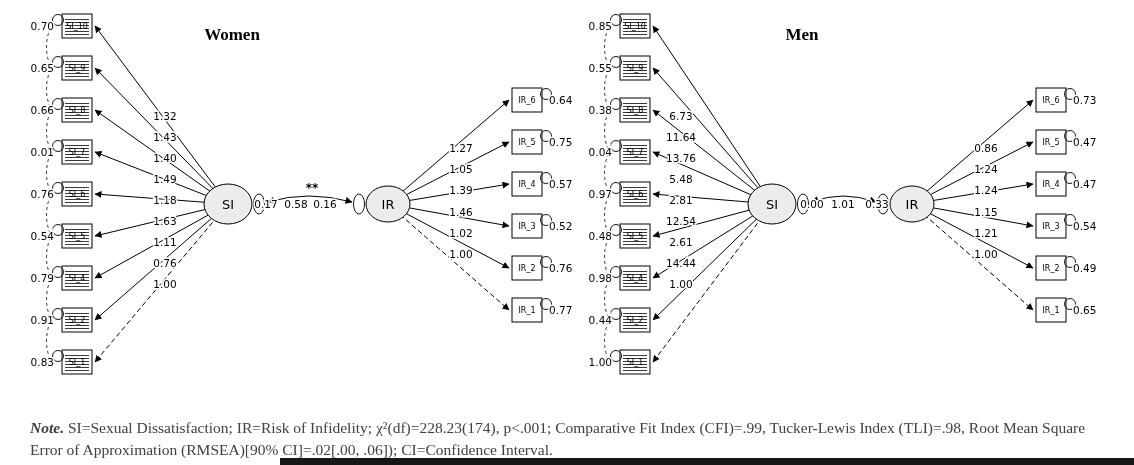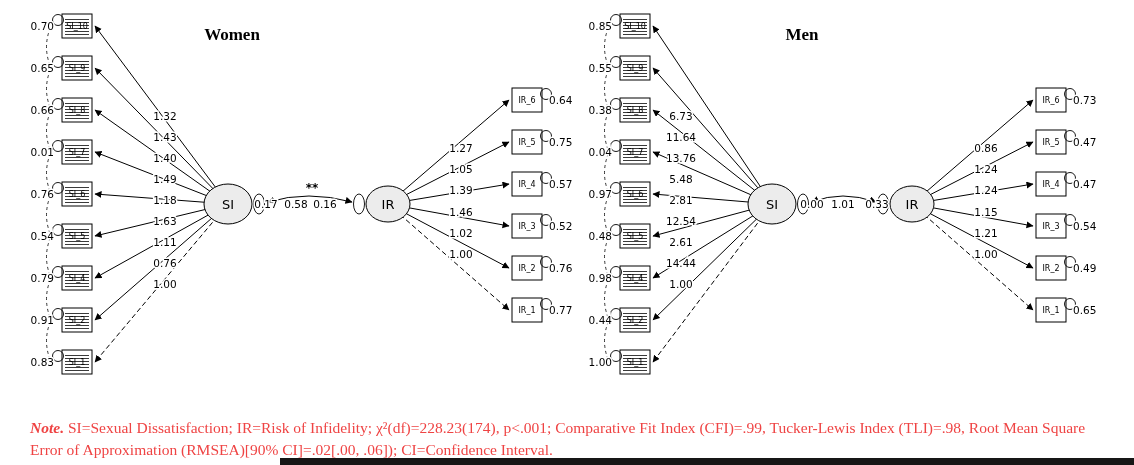--- a/index.html
+++ b/index.html
@@ -1,19 +1,19 @@
 <!DOCTYPE html>
 <html><head>
 <meta charset="utf-8">
 <style>
   html,body{margin:0;padding:0;background:#fff;}
   .stage{position:relative;width:1134px;height:465px;background:#fff;overflow:hidden;
          font-family:"DejaVu Sans",sans-serif;}
   .note{position:absolute;left:30px;top:401px;width:1080px;
-        font-family:"Liberation Serif",serif;font-size:15.5px;line-height:1.42;color:#ef4444;}
+        font-family:"Liberation Serif",serif;font-size:15.5px;line-height:1.42;color:#404040;}
   .note .nlabel{font-style:italic;font-weight:bold;}
   .bottombar{position:absolute;left:280px;top:458px;width:854px;height:7px;background:#161616;}
   svg{display:block;}
   .conn{stroke:#000;stroke-width:1;fill:none;}
   .dashline{stroke:#000;stroke-width:1;fill:none;stroke-dasharray:5 3;}
   .dasharc{stroke:#000;stroke-width:0.8;fill:none;stroke-dasharray:3 3;}
   .box{fill:#fff;stroke:#000;stroke-width:1;}
   .boxfill{fill:url(#stripes);stroke:none;}
   .loop{fill:none;stroke:#000;stroke-width:0.9;}
   .latent{stroke:#000;stroke-width:1;}

